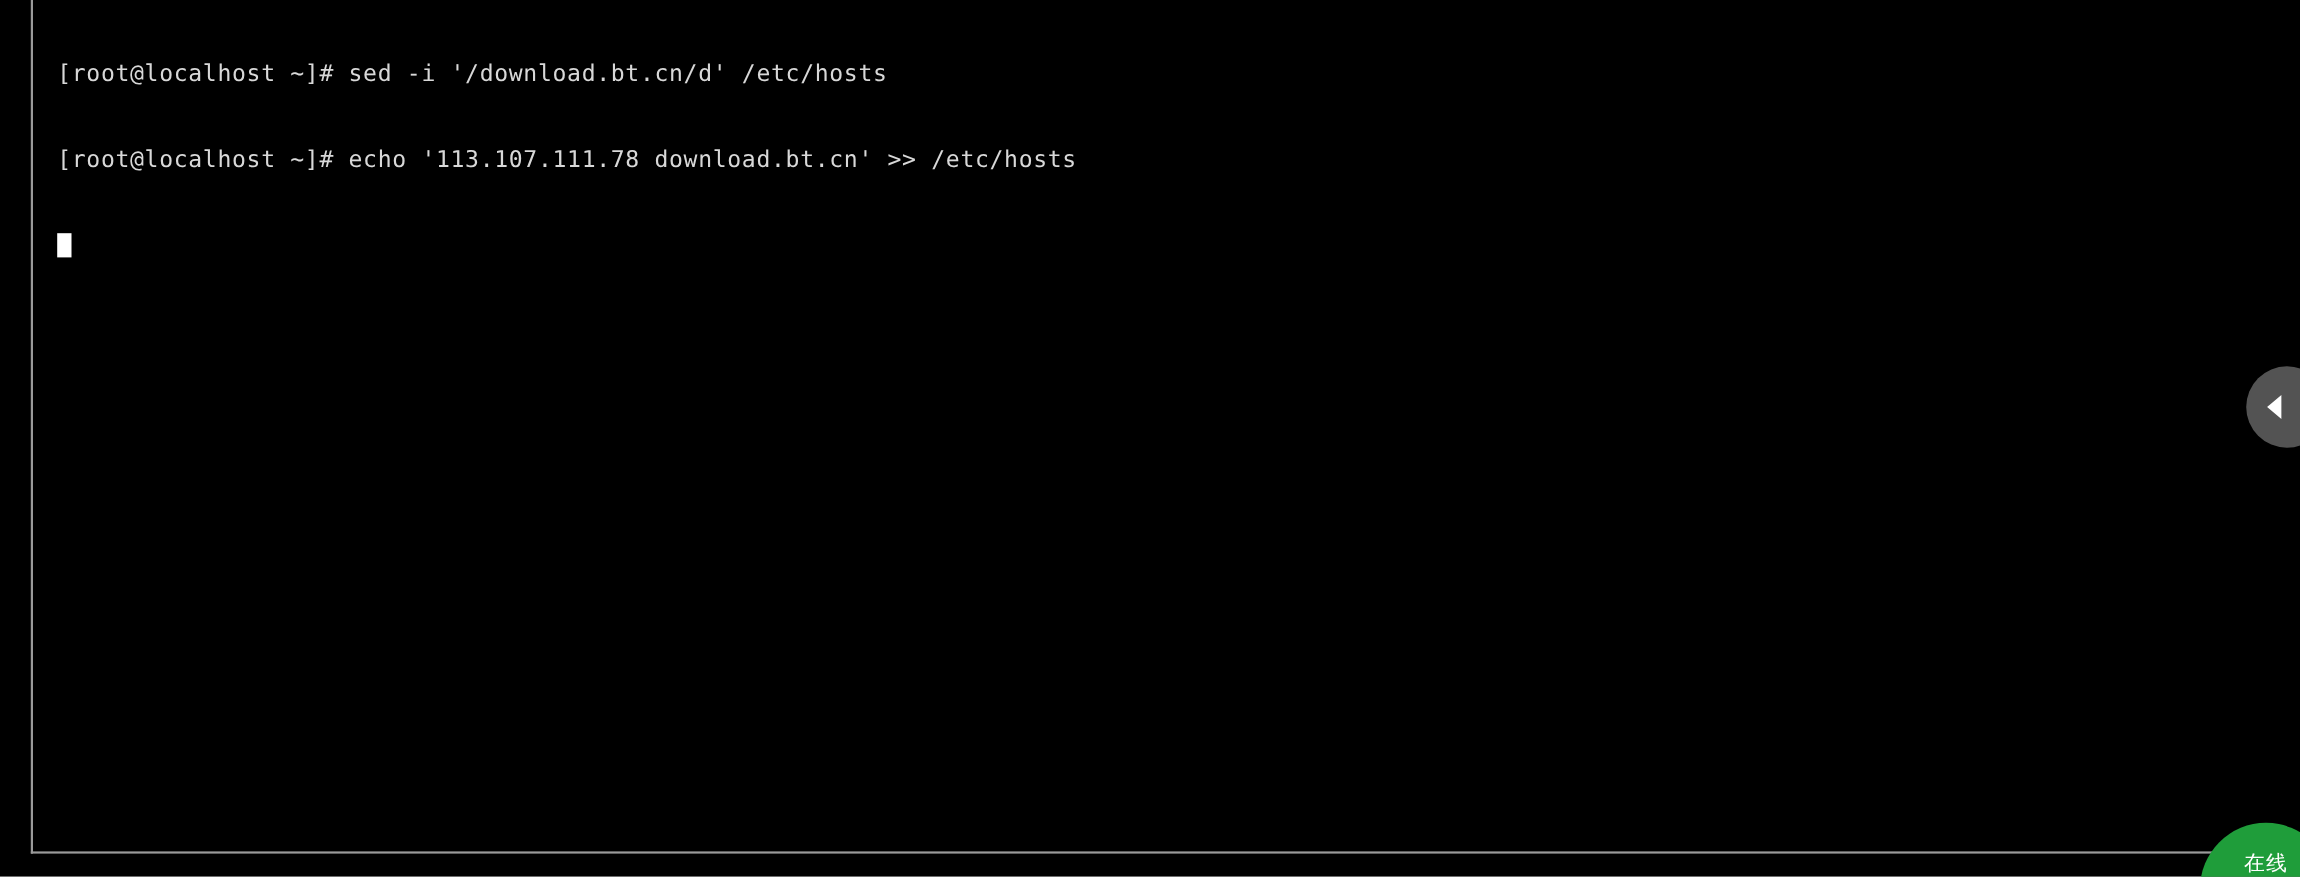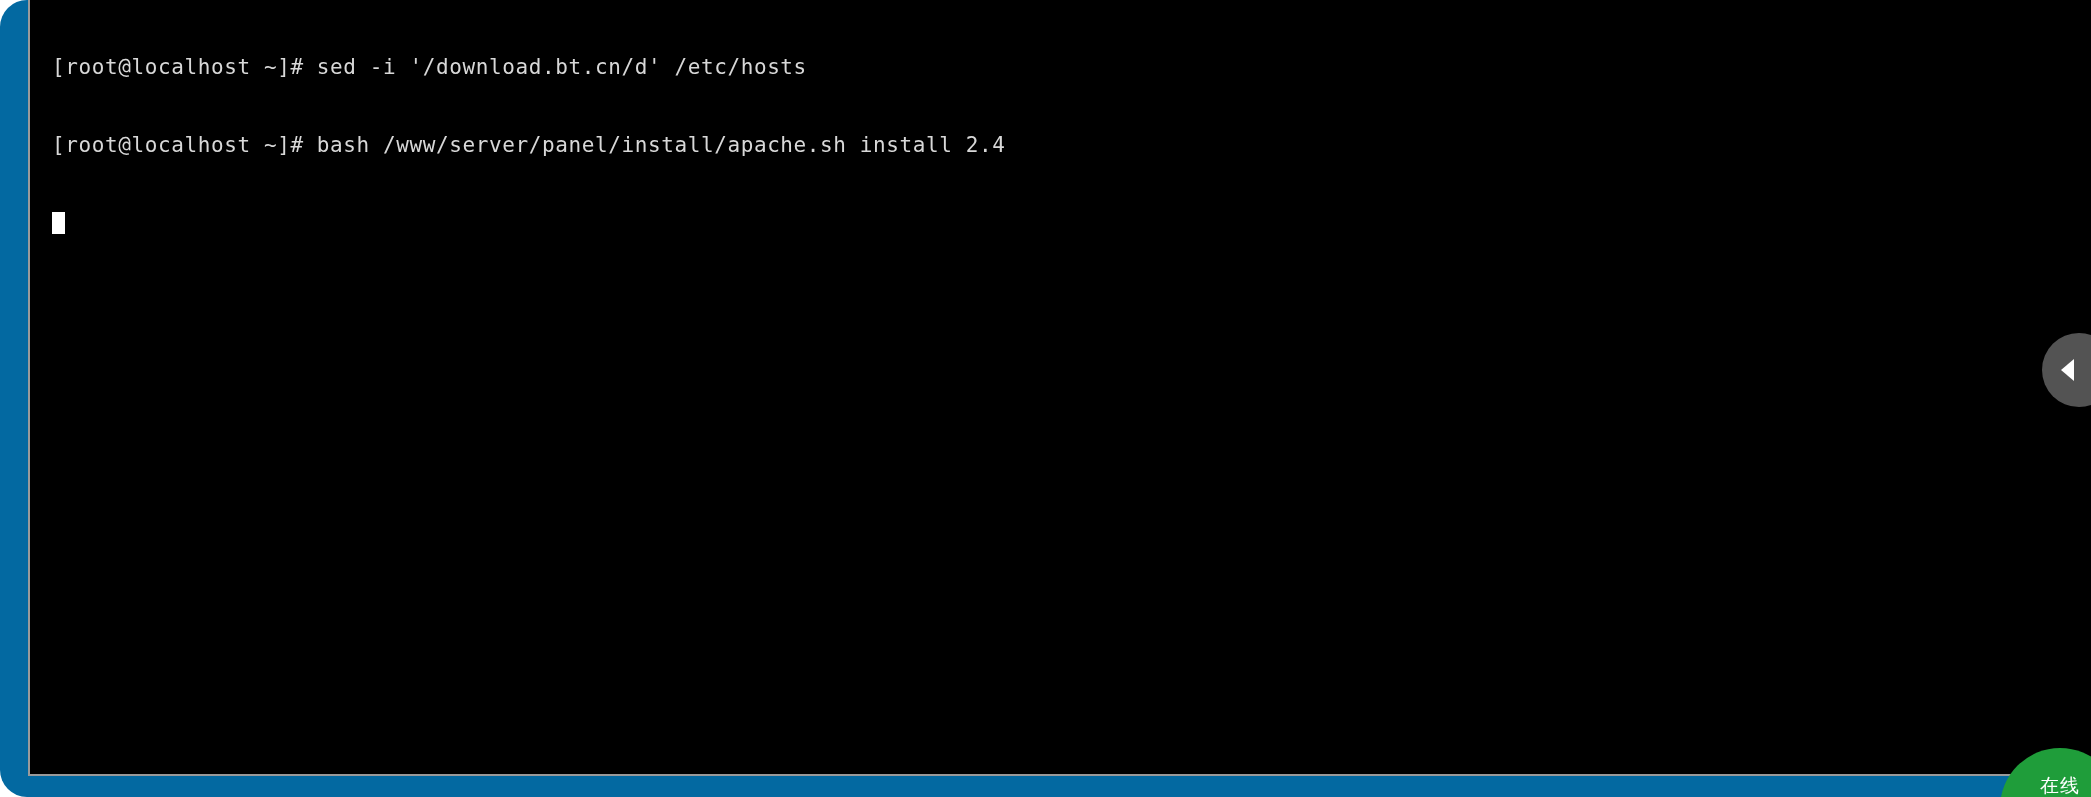--- a/index.html
+++ b/index.html
@@ -11,22 +11,21 @@
     width: 2091px;
     height: 797px;
     overflow: hidden;
     font-family: "DejaVu Sans Mono", "Liberation Mono", monospace;
   }
 
   #page-wrap {
     position: relative;
     width: 2091px;
     height: 797px;
-    background: #0369a1;
-    border-radius: 27px;
+    background: #000000;
   }
 
   
   #terminal-panel {
     position: absolute;
     left: 28px;
     top: 0px;
     width: 2063px;
     height: 776px;
     background: #000000;
@@ -123,21 +122,21 @@
   }
 </style>
 </head>
 <body>
 
 <div id="page-wrap">
 
   <div id="terminal-panel">
     <div id="terminal-output">
       <div class="term-line">[root@localhost ~]# sed -i '/download.bt.cn/d' /etc/hosts</div>
-      <div class="term-line">[root@localhost ~]# bash /www/server/panel/install/apache.sh install 2.4</div>
+      <div class="term-line">[root@localhost ~]# echo '113.107.111.78 download.bt.cn' &gt;&gt; /etc/hosts</div>
       <div id="cursor-line">
         <span id="cursor-block"></span>
       </div>
     </div>
   </div>
 
   <div id="collapse-handle">
     <span class="chev"></span>
   </div>
 

